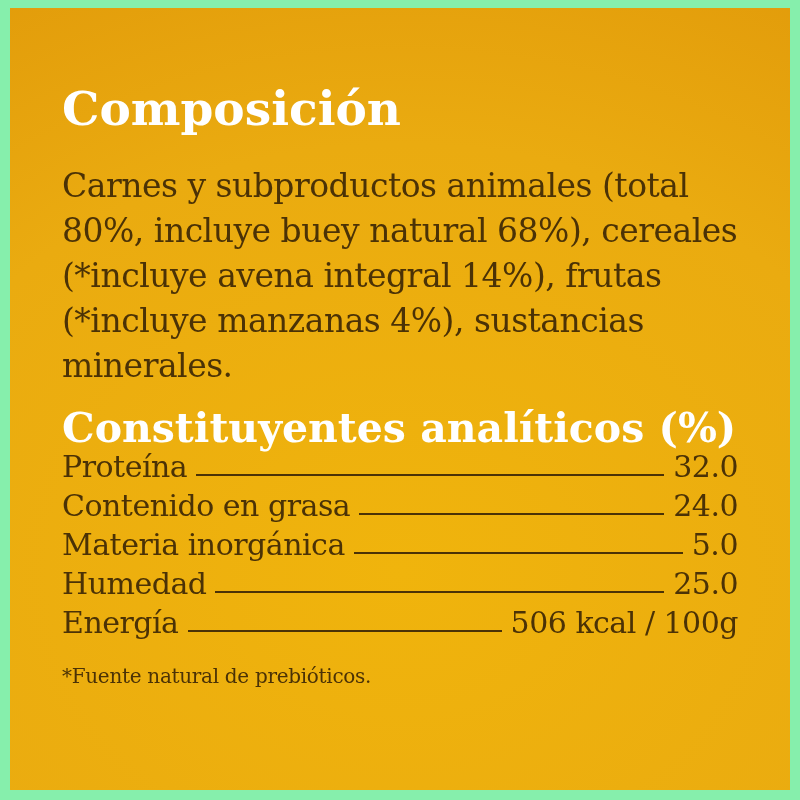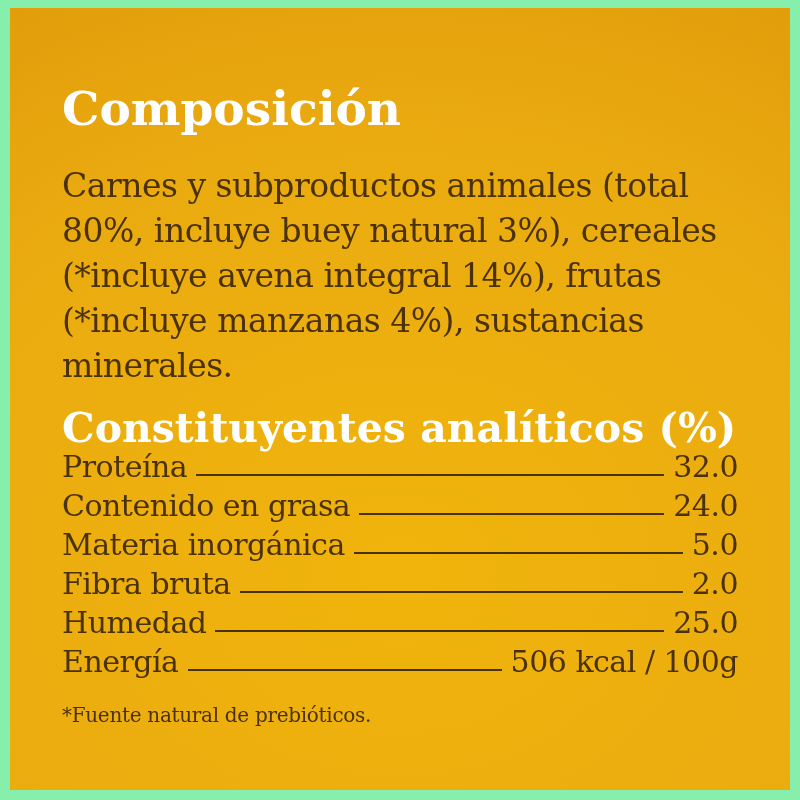--- a/index.html
+++ b/index.html
@@ -72,46 +72,41 @@
   }
 </style>
 </head>
 <body>
 
 <div class="page">
   <div class="panel">
 
     <h1 class="section-title">Composición</h1>
 
-    <p class="composition-text">Carnes y subproductos animales (total 80%, incluye buey natural 3%), cereales (*incluye avena integral 14%), frutas (*incluye manzanas 4%), sustancias minerales.</p>
+    <p class="composition-text">Carnes y subproductos animales (total 80%, incluye buey natural 68%), cereales (*incluye avena integral 14%), frutas (*incluye manzanas 4%), sustancias minerales.</p>
 
     <h2 class="section-title">Constituyentes analíticos (%)</h2>
 
     <div class="rows" id="analytical-rows">
         <div class="row">
           <span class="label">Proteína</span>
           <span class="leader"></span>
           <span class="value">32.0</span>
         </div>
         <div class="row">
           <span class="label">Contenido en grasa</span>
           <span class="leader"></span>
           <span class="value">24.0</span>
         </div>
         <div class="row">
           <span class="label">Materia inorgánica</span>
           <span class="leader"></span>
           <span class="value">5.0</span>
         </div>
         <div class="row">
-          <span class="label">Fibra bruta</span>
-          <span class="leader"></span>
-          <span class="value">2.0</span>
-        </div>
-        <div class="row">
           <span class="label">Humedad</span>
           <span class="leader"></span>
           <span class="value">25.0</span>
         </div>
         <div class="row">
           <span class="label">Energía</span>
           <span class="leader"></span>
           <span class="value">506 kcal / 100g</span>
         </div>
       </div>

